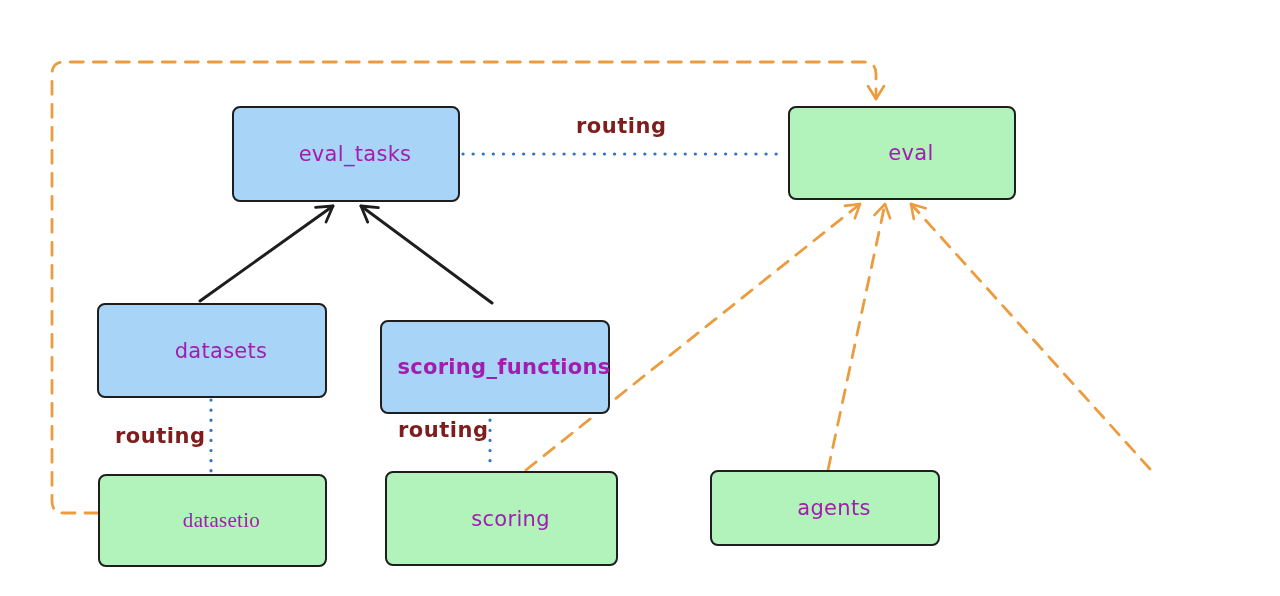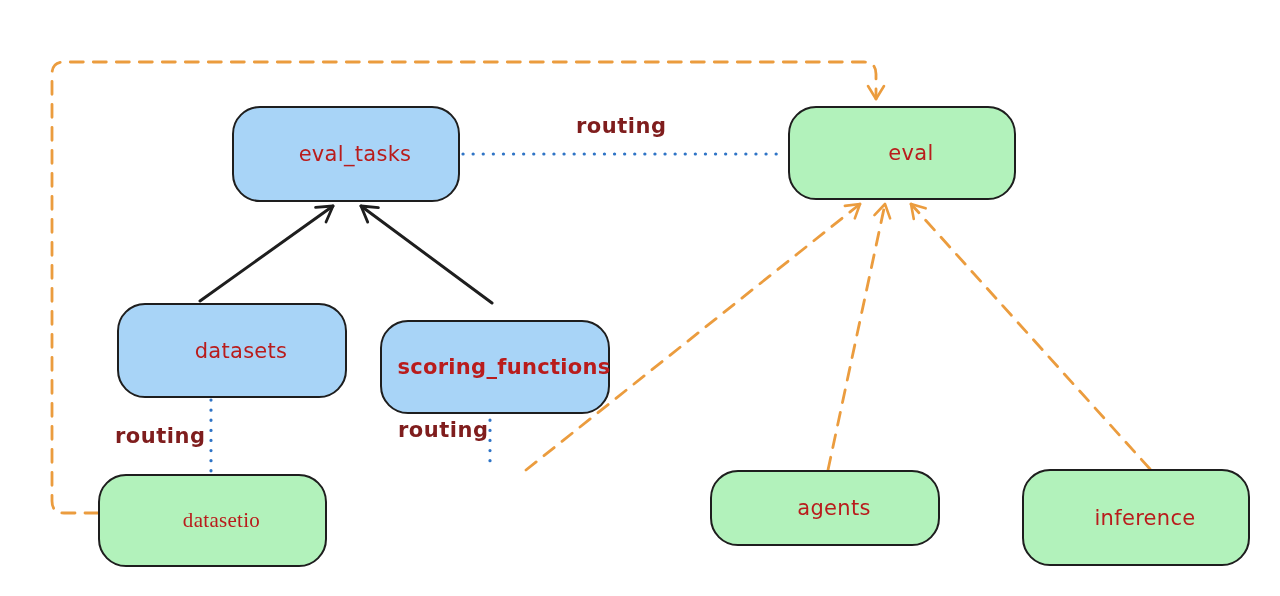--- a/index.html
+++ b/index.html
@@ -13,27 +13,27 @@
   }
   .edges-layer {
     position: absolute;
     left: 0; top: 0;
     width: 1280px; height: 596px;
   }
   .node {
     position: absolute;
     box-sizing: border-box;
     border: 2.5px solid #1e1e1e;
-    border-radius: 28px;
+    border-radius: 8px;
     display: flex;
     align-items: center;
     justify-content: center;
     font-size: 21px;
     letter-spacing: 0.3px;
-    color: #b91c1c;
+    color: #a21caf;
     padding-left: 18px;
   }
   .node.blue  { background: #a8d4f7; }
   .node.green { background: #b2f2bb; }
   .edge-label {
     position: absolute;
     color: #7f1d1d;
     font-size: 21px;
     font-weight: 600;
     letter-spacing: 0.5px;
@@ -70,38 +70,38 @@
   </svg>
 
   <div class="node blue" style="left:232px; top:106px; width:228px; height:96px;">
     <span>eval_tasks</span>
   </div>
 
   <div class="node green" style="left:788px; top:106px; width:228px; height:94px;text-align:right;">
     <span>eval</span>
   </div>
 
-  <div class="node blue" style="left:97px; top:303px; width:230px; height:95px;margin-left:20px;">
+  <div class="node blue" style="left:97px; top:303px; width:230px; height:95px;">
     <span>datasets</span>
   </div>
 
   <div class="node blue" style="left:380px; top:320px; width:230px; height:94px;font-weight:bold;">
     <span>scoring_functions</span>
   </div>
 
   <div class="node green" style="left:98px; top:474px; width:229px; height:93px;font-family:Liberation Serif, serif;">
     <span>datasetio</span>
   </div>
 
+  <div class="node green" style="left:385px; top:471px; width:233px; height:95px;">
+    <span>scoring</span>
+  </div>
 
   <div class="node green" style="left:710px; top:470px; width:230px; height:76px;">
     <span>agents</span>
   </div>
 
-  <div class="node green" style="left:1022px; top:469px; width:228px; height:97px;">
-    <span>inference</span>
-  </div>
 
   <div class="edge-label" style="left:576px; top:114px; width:82px;">routing</div>
   <div class="edge-label" style="left:115px; top:424px; width:82px;">routing</div>
   <div class="edge-label" style="left:398px; top:418px; width:82px;">routing</div>
 
 </div>
 
 </body></html>

